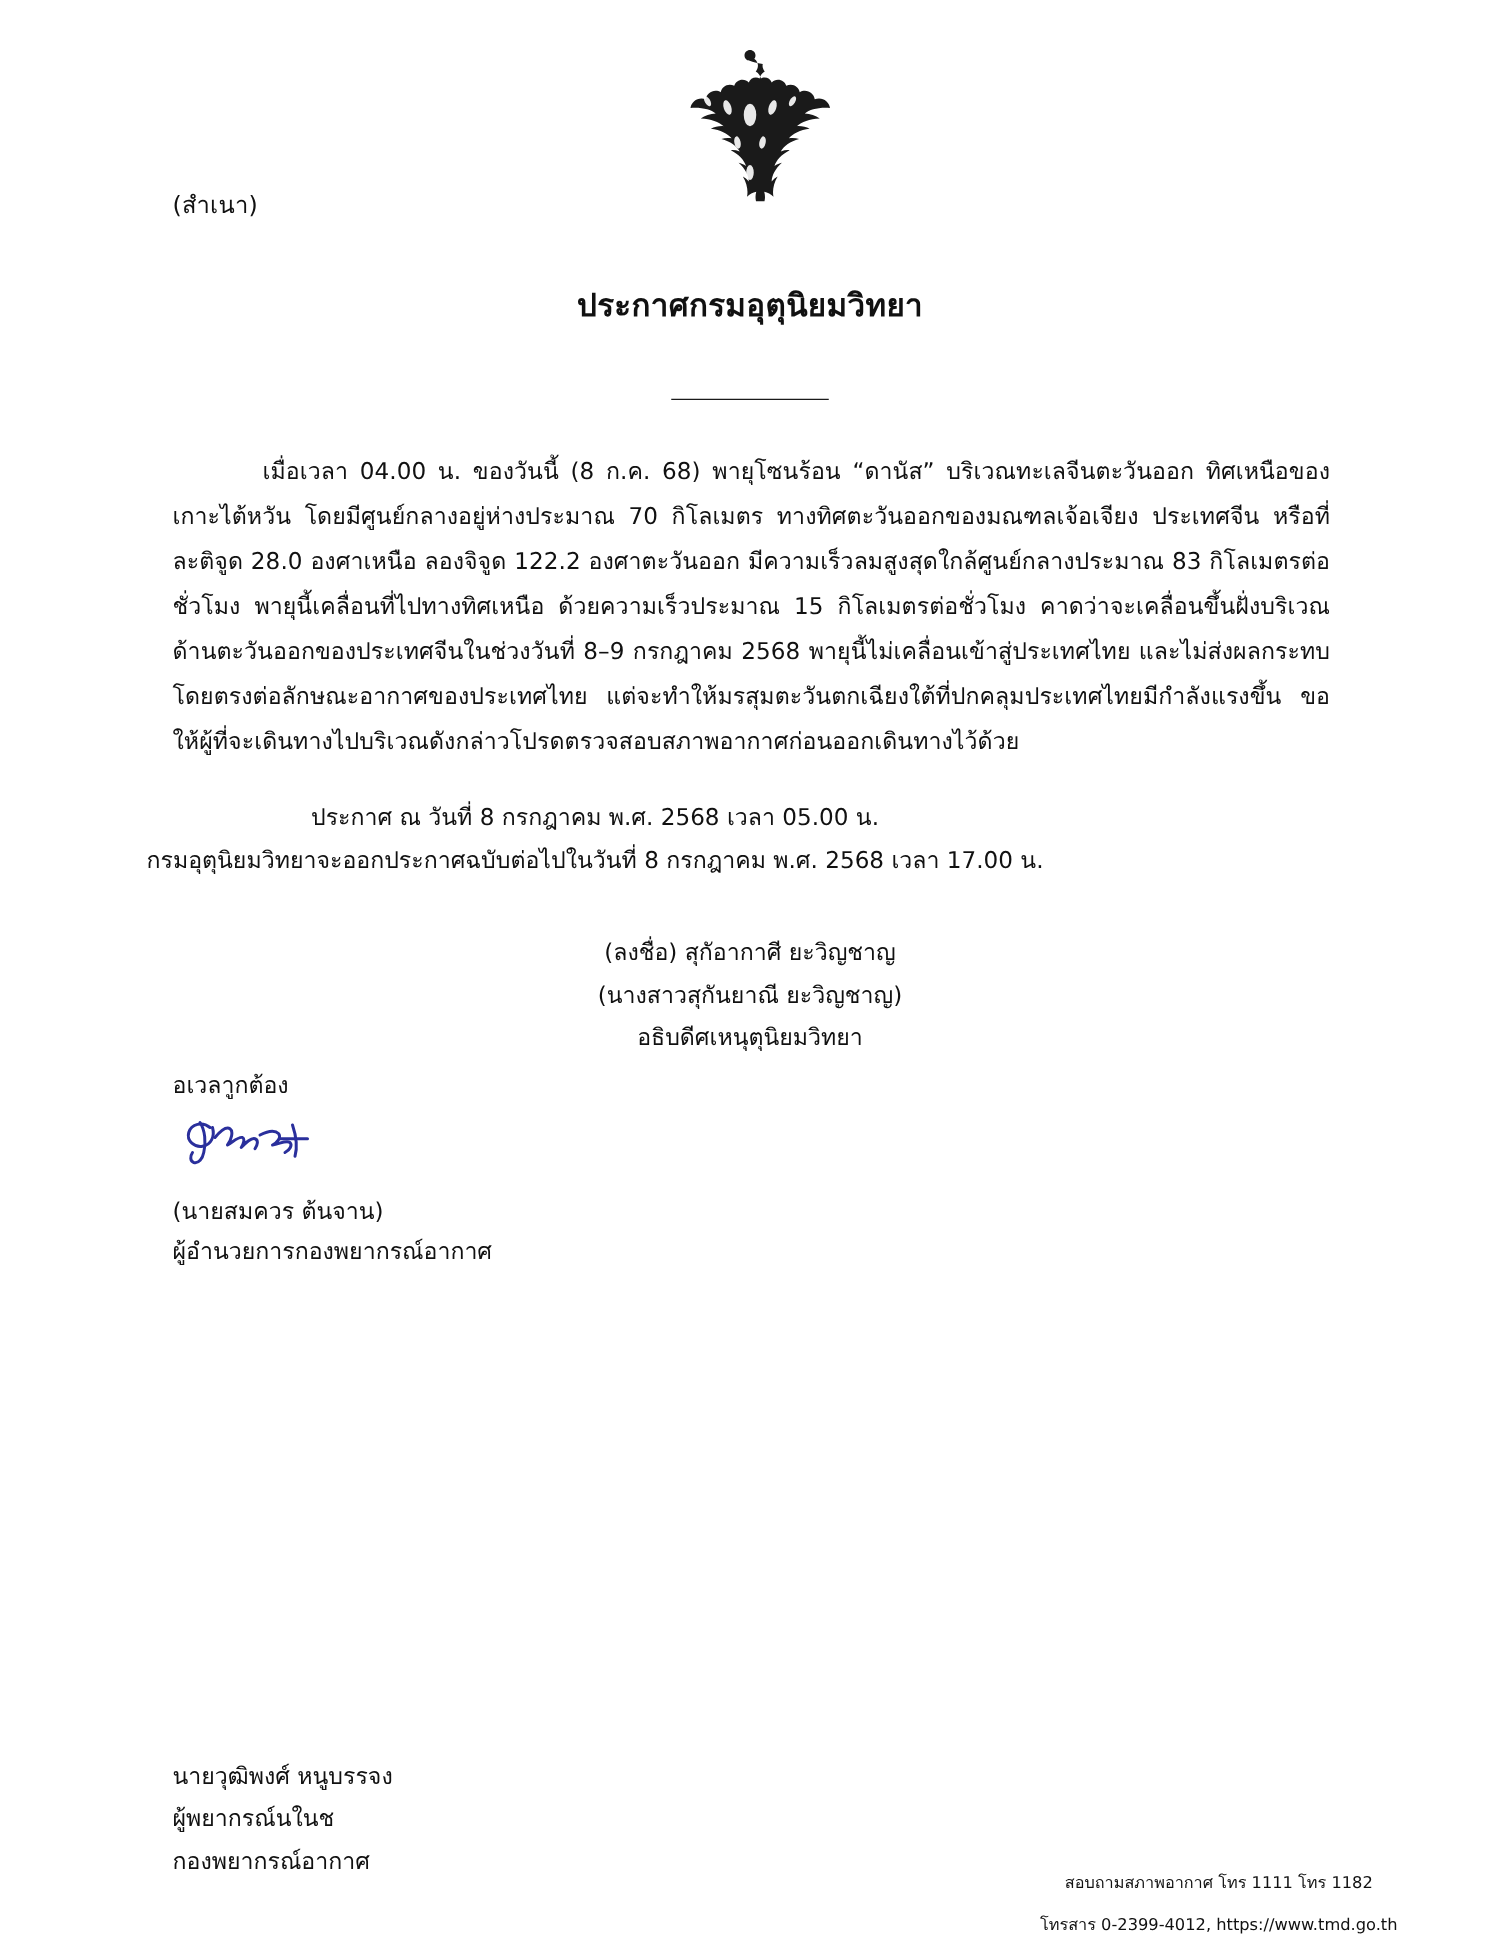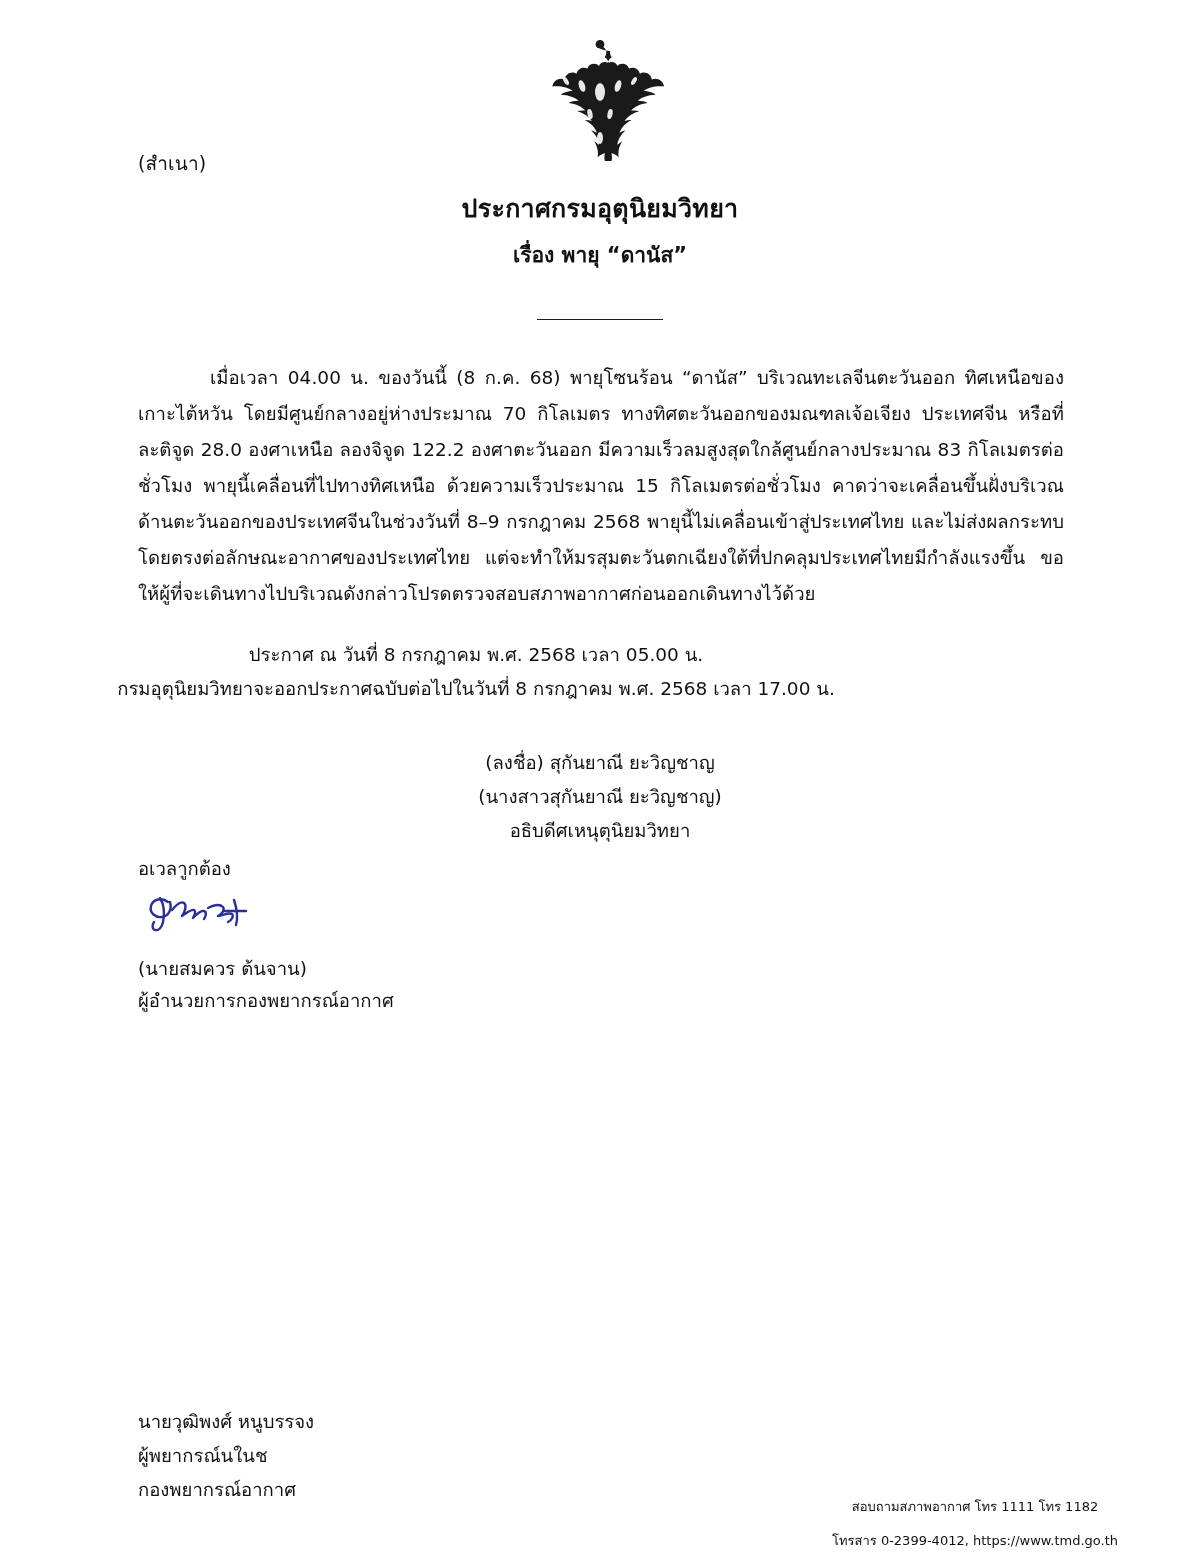--- a/index.html
+++ b/index.html
@@ -51,20 +51,21 @@
     left: 0;
     top: 190px;
     width: 1200px;
     text-align: center;
   }
   .heading .title {
     font-size: 25px;
     font-weight: 600;
     letter-spacing: 0.3px;
     line-height: 1.5;
+    margin-top: 36px;
   }
   .heading .subject {
     font-size: 21px;
     font-weight: 600;
     margin-top: 12px;
     line-height: 1.5;
   }
   .heading .issue {
     font-size: 21px;
     font-weight: 600;
@@ -182,36 +183,35 @@
         <ellipse cx="114" cy="43" rx="2.2" ry="4.4" transform="rotate(30 114 43)"></ellipse>
         <ellipse cx="80" cy="100" rx="3" ry="6"></ellipse>
       </g>
     </svg>
   </div>
 
   <div class="copy-mark">(สำเนา)</div>
 
   <div class="heading">
     <div class="title">ประกาศกรมอุตุนิยมวิทยา</div>
-    <div class="subject">เรื่อง พายุ “ดานัส”</div>
   </div>
 
   <div class="rule-wrap">
     <div class="rule"></div>
   </div>
 
   <div class="body-text">เมื่อเวลา 04.00 น. ของวันนี้ (8 ก.ค. 68) พายุโซนร้อน “ดานัส” บริเวณทะเลจีนตะวันออก ทิศเหนือของเกาะไต้หวัน โดยมีศูนย์กลางอยู่ห่างประมาณ 70 กิโลเมตร ทางทิศตะวันออกของมณฑลเจ้อเจียง ประเทศจีน หรือที่ละติจูด 28.0 องศาเหนือ ลองจิจูด 122.2 องศาตะวันออก มีความเร็วลมสูงสุดใกล้ศูนย์กลางประมาณ 83 กิโลเมตรต่อชั่วโมง พายุนี้เคลื่อนที่ไปทางทิศเหนือ ด้วยความเร็วประมาณ 15 กิโลเมตรต่อชั่วโมง คาดว่าจะเคลื่อนขึ้นฝั่งบริเวณด้านตะวันออกของประเทศจีนในช่วงวันที่ 8–9 กรกฎาคม 2568 พายุนี้ไม่เคลื่อนเข้าสู่ประเทศไทย และไม่ส่งผลกระทบโดยตรงต่อลักษณะอากาศของประเทศไทย แต่จะทำให้มรสุมตะวันตกเฉียงใต้ที่ปกคลุมประเทศไทยมีกำลังแรงขึ้น ขอให้ผู้ที่จะเดินทางไปบริเวณดังกล่าวโปรดตรวจสอบสภาพอากาศก่อนออกเดินทางไว้ด้วย</div>
 
   <div class="announce">
     <div>ประกาศ ณ วันที่ 8 กรกฎาคม พ.ศ. 2568 เวลา 05.00 น.</div>
     <div>กรมอุตุนิยมวิทยาจะออกประกาศฉบับต่อไปในวันที่ 8 กรกฎาคม พ.ศ. 2568 เวลา 17.00 น.</div>
   </div>
 
   <div class="sign-block">
-    <div>(ลงชื่อ) สุกันยาณี ยะวิญชาญ</div>
+    <div>(ลงชื่อ) สุกัอากาศี ยะวิญชาญ</div>
     <div>(นางสาวสุกันยาณี ยะวิญชาญ)</div>
     <div>อธิบดีศเหนุตุนิยมวิทยา</div>
   </div>
 
   <div class="certify">
     <div>อเวลาูกต้อง</div>
     <svg class="signature-img" viewBox="0 0 180 52" aria-hidden="true">
       <g fill="none" stroke="#2a2f9c" stroke-width="2.4" stroke-linecap="round" stroke-linejoin="round">
         <path d="M26 14c-6-5-15-3-17 4-2 7 5 12 11 11 7-1 10-8 8-15"></path>
         <path d="M18 10c4 6 5 16 3 24-1 5-4 9-8 8-3-1-3-5-1-8"></path>

